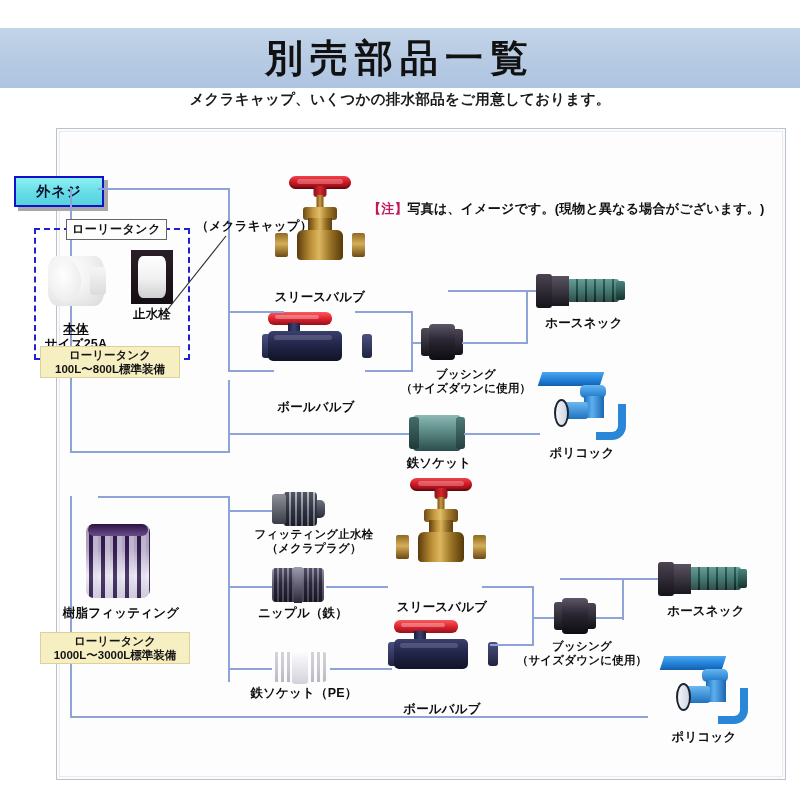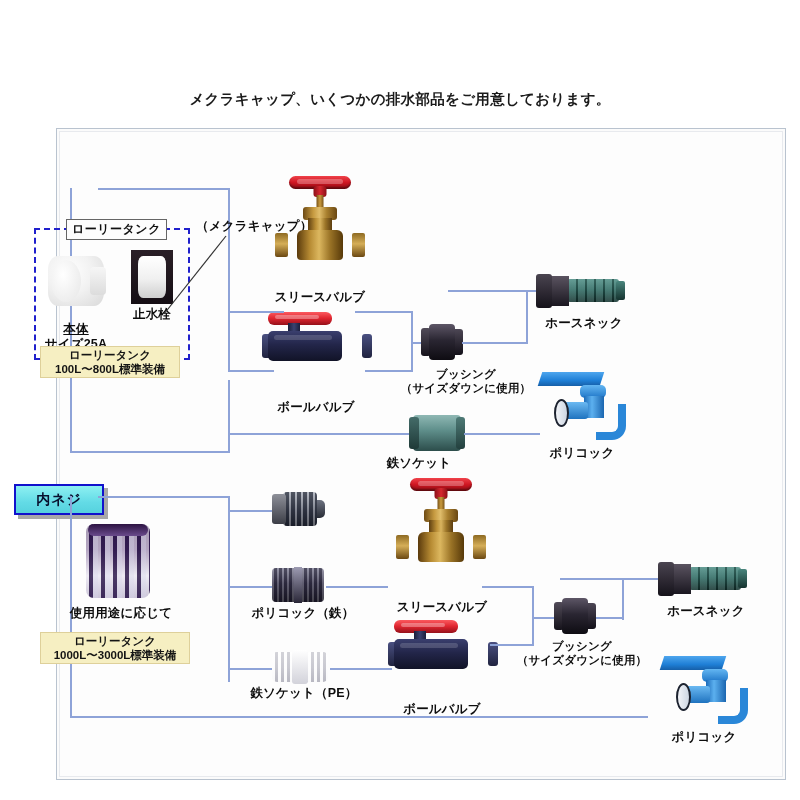--- a/index.html
+++ b/index.html
@@ -352,28 +352,37 @@
   .nippe .hexm{
     position:absolute;left:20px;top:0;width:16px;height:34px;border-radius:3px;
     background:linear-gradient(180deg,#ffffff,#d2d2da);
   }
 </style>
 </head>
 <body>
 
 <div id="page">
 
+  <div class="banner">
+    <div class="banner-title">別売部品一覧</div>
+  </div>
   <div class="subtitle">メクラキャップ、いくつかの排水部品をご用意しております。</div>
 
   <div class="panel">
     <div class="panel-inner"></div>
   </div>
 
 
-
+  <div class="note-red" style="left:368px;top:200px;">
+    <span class="mark">【注】</span><span>写真は、イメージです。(現物と異なる場合がございます。)</span>
+  </div>
+
+  <div class="thread-tag" id="tag-soto">
+    <span>外ネジ</span>
+  </div>
 
   <div class="wire h" style="left:98px;top:188px;width:132px;"></div>
   <div class="wire v" style="left:228px;top:188px;height:182px;"></div>
   <div class="wire v" style="left:70px;top:188px;height:265px;"></div>
   <div class="wire h" style="left:70px;top:451px;width:160px;"></div>
   <div class="wire v" style="left:228px;top:380px;height:72px;"></div>
 
   <div class="dashed-box" style="left:34px;top:228px;width:152px;height:128px;"></div>
   <div class="dashed-label" style="left:66px;top:219px;">ローリータンク</div>
 
@@ -455,73 +464,74 @@
   <div class="cap" style="left:528px;top:316px;width:112px;">
     <span>ホースネック</span>
   </div>
 
   <div class="wire h" style="left:228px;top:433px;width:184px;"></div>
   <div class="part ironsock" style="left:409px;top:415px;width:58px;height:38px;">
     <div class="cyl"></div>
     <div class="capL"></div>
     <div class="capR"></div>
   </div>
-  <div class="cap" style="left:372px;top:456px;width:94px;">
+  <div class="cap" style="left:392px;top:456px;width:94px;">
     <span>鉄ソケット</span>
   </div>
 
   <div class="wire h" style="left:464px;top:433px;width:76px;"></div>
   <div class="part polycock" style="left:540px;top:372px;width:92px;height:70px;">
     <div class="handle"></div>
     <div class="cap"></div>
     <div class="bodyv"></div>
     <div class="spout"></div>
     <div class="inlet"></div>
     <div class="gasket"></div>
   </div>
   <div class="cap" style="left:530px;top:446px;width:104px;">
     <span>ポリコック</span>
   </div>
 
-  <div class="thread-tag" id="tag-uchi">
-    <span>内ネジ</span>
-  </div>
 
   <div class="wire h" style="left:98px;top:496px;width:132px;"></div>
   <div class="wire v" style="left:228px;top:496px;height:186px;"></div>
   <div class="wire v" style="left:70px;top:496px;height:222px;"></div>
   <div class="wire h" style="left:70px;top:716px;width:160px;"></div>
 
   <div class="part resinfit" style="left:86px;top:524px;width:66px;height:76px;">
     <div class="stack"></div>
     <div class="topring"></div>
   </div>
   <div class="cap" style="left:46px;top:606px;width:150px;">
-    <span>使用用途に応じて</span>
+    <span>樹脂フィッティング</span>
   </div>
 
   <div class="yellow-note" style="left:40px;top:632px;width:150px;height:32px;">
     <span>ローリータンク</span>
     <span>1000L〜3000L標準装備</span>
   </div>
 
   <div class="wire h" style="left:228px;top:510px;width:48px;"></div>
   <div class="part mekura" style="left:272px;top:492px;width:56px;height:36px;">
     <div class="tail"></div>
     <div class="thread"></div>
     <div class="headr"></div>
   </div>
+  <div class="cap small" style="left:238px;top:528px;width:152px;">
+    <span>フィッティング止水栓</span>
+    <span>（メクラプラグ）</span>
+  </div>
 
   <div class="wire h" style="left:228px;top:586px;width:46px;"></div>
   <div class="part nipiron" style="left:272px;top:568px;width:54px;height:36px;">
     <div class="core"></div>
     <div class="band"></div>
   </div>
   <div class="cap" style="left:248px;top:606px;width:110px;">
-    <span>ポリコック（鉄）</span>
+    <span>ニップル（鉄）</span>
   </div>
 
   <div class="wire h" style="left:228px;top:668px;width:46px;"></div>
   <div class="part nippe" style="left:272px;top:650px;width:58px;height:36px;">
     <div class="core"></div>
     <div class="hexm"></div>
   </div>
   <div class="cap" style="left:248px;top:686px;width:112px;">
     <span>鉄ソケット（PE）</span>
   </div>

